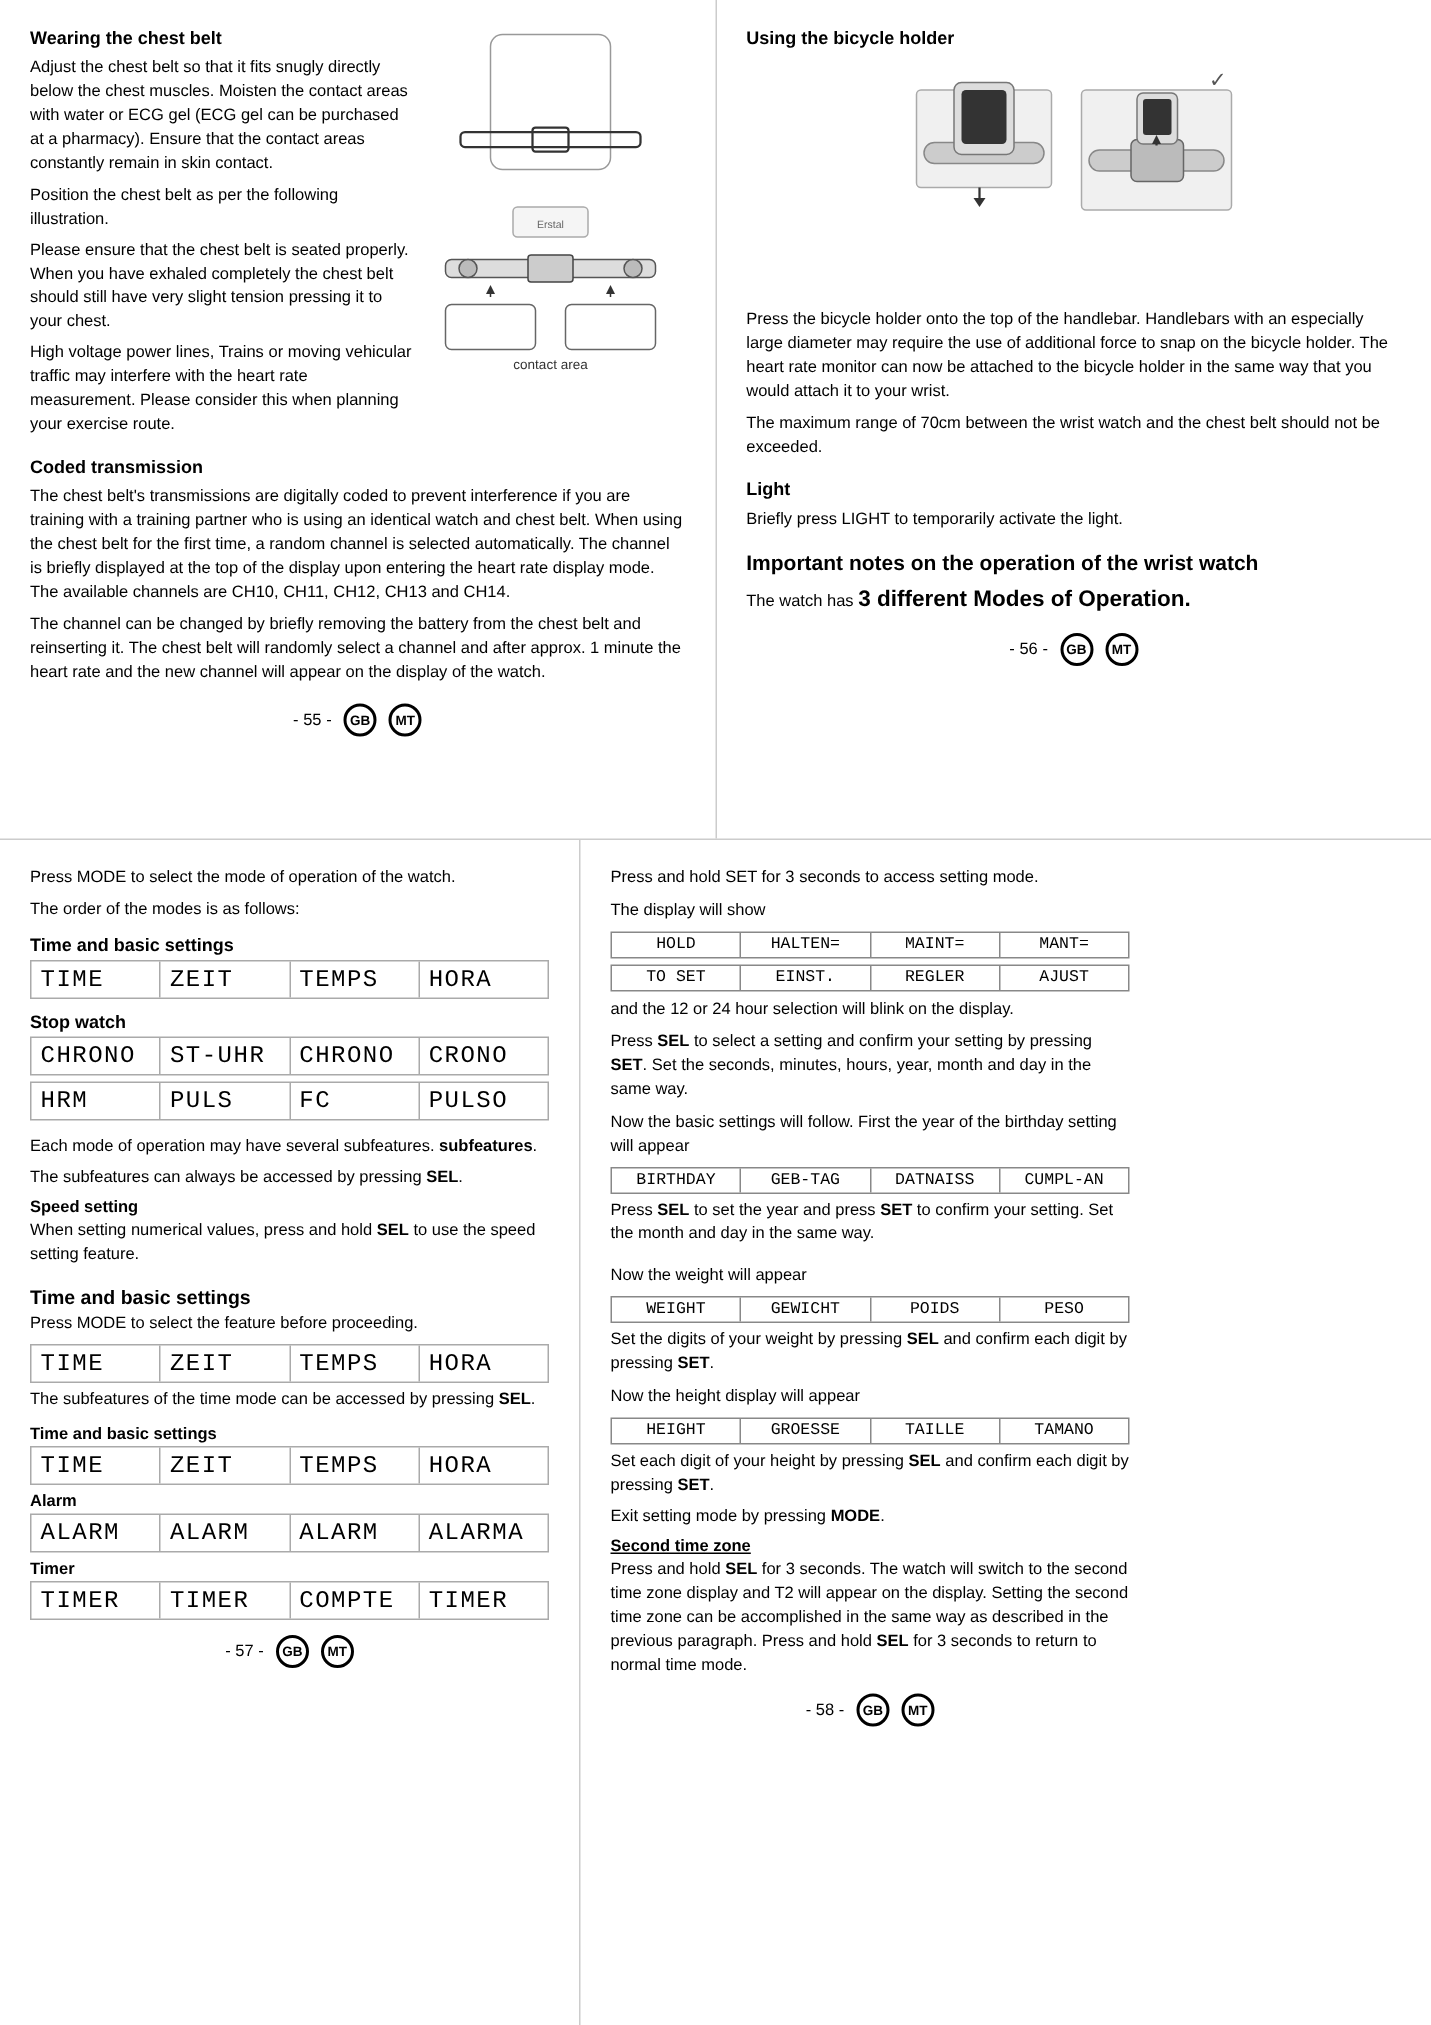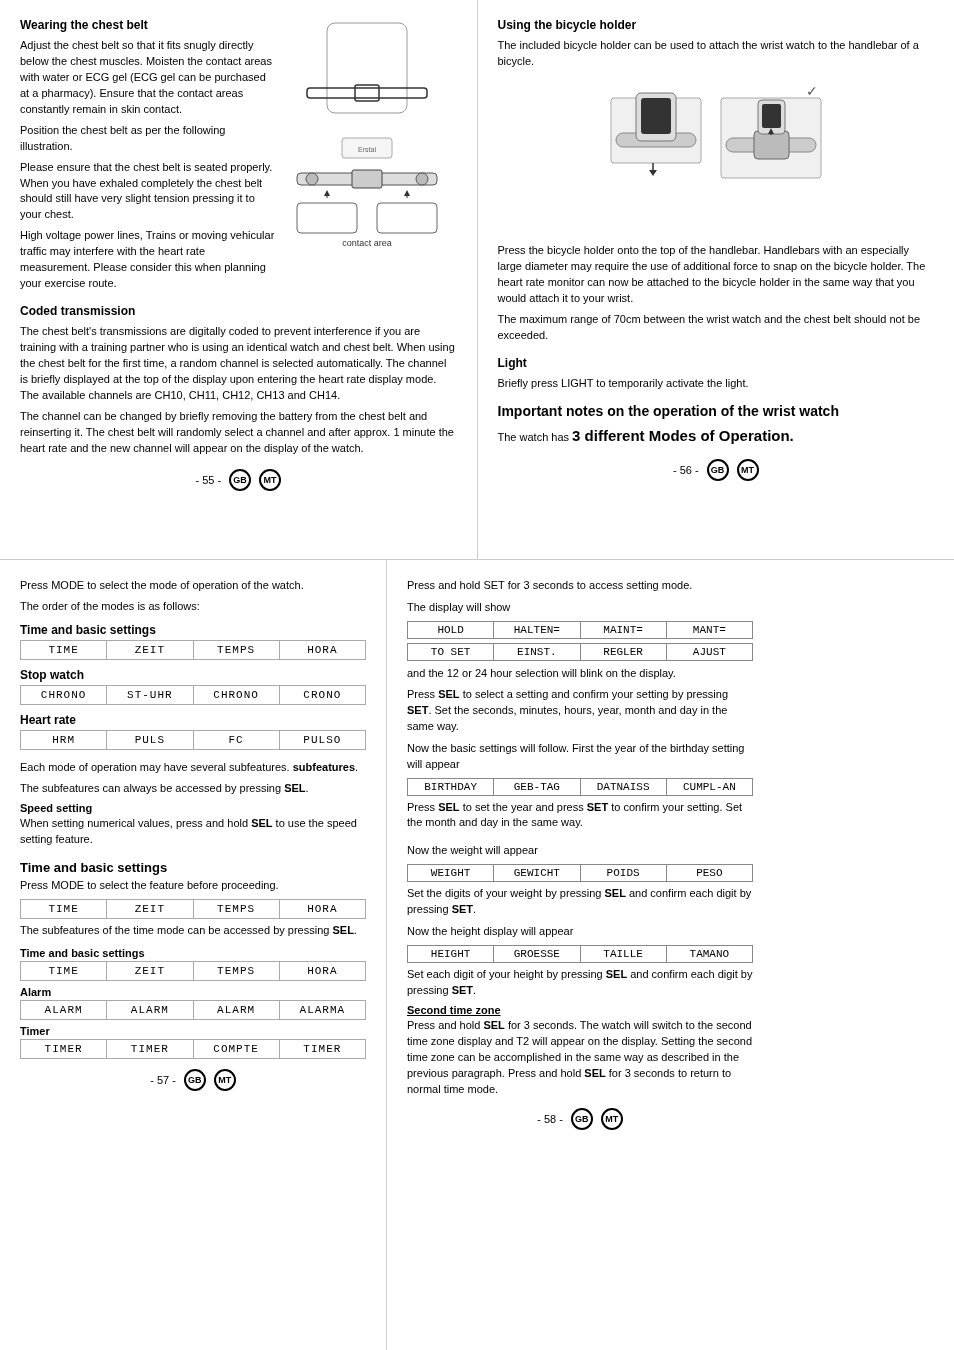--- a/index.html
+++ b/index.html
@@ -73,22 +73,21 @@
     .mode-table {
       display: flex;
       border: 1px solid #aaa;
       margin-bottom: 4px;
     }
     .mode-cell {
       flex: 1;
       border-right: 1px solid #aaa;
       padding: 3px 6px;
       font-family: 'Courier New', monospace;
-      font-size: 11px;
-      text-align: center;
+      font-size: 16px;
       letter-spacing: 1px;
     }
     .mode-cell:last-child {
       border-right: none;
     }
     .section-label {
       font-weight: bold;
       font-size: 12px;
       margin-bottom: 3px;
       margin-top: 8px;
@@ -196,21 +195,20 @@
       <div class="page-num">
         <span>- 55 -</span>
         <span class="badge">GB</span>
         <span class="badge">MT</span>
       </div>
     </div>
 
     <div class="right-page">
       <div class="section">
         <h3>Using the bicycle holder</h3>
-        <p>The included bicycle holder can be used to attach the wrist watch to the handlebar of a bicycle.</p>
 
         <div class="img-area">
           <svg width="220" height="155" viewBox="0 0 220 155">
 
             <rect x="5" y="20" width="90" height="65" rx="3" fill="#f0f0f0" stroke="#aaa" stroke-width="1"></rect>
 
             <rect x="10" y="55" width="80" height="14" rx="7" fill="#ccc" stroke="#888" stroke-width="1"></rect>
 
             <rect x="30" y="15" width="40" height="48" rx="5" fill="#ddd" stroke="#777" stroke-width="1"></rect>
             <rect x="35" y="20" width="30" height="36" rx="3" fill="#333" stroke="none"></rect>
@@ -275,21 +273,20 @@
         </div>
 
         <div class="section-label">Stop watch</div>
         <div class="mode-table">
           <div class="mode-cell">CHRONO</div>
           <div class="mode-cell">ST-UHR</div>
           <div class="mode-cell">CHRONO</div>
           <div class="mode-cell">CRONO</div>
         </div>
 
-        <div class="section-label">Heart rate</div>
         <div class="mode-table">
           <div class="mode-cell">HRM</div>
           <div class="mode-cell">PULS</div>
           <div class="mode-cell">FC</div>
           <div class="mode-cell">PULSO</div>
         </div>
       </div>
 
       <p style="margin-top:10px;">
         <span>Each mode of operation may have several subfeatures.</span>
@@ -380,20 +377,21 @@
       <p>Set the digits of your weight by pressing <b>SEL</b> and confirm each digit by pressing <b>SET</b>.</p>
 
       <p style="margin-top:6px;">Now the height display will appear</p>
       <div class="display-row">
         <div class="display-cell">HEIGHT</div>
         <div class="display-cell">GROESSE</div>
         <div class="display-cell">TAILLE</div>
         <div class="display-cell">TAMANO</div>
       </div>
       <p>Set each digit of your height by pressing <b>SEL</b> and confirm each digit by pressing <b>SET</b>.</p>
+      <p>Exit setting mode by pressing <b>MODE</b>.</p>
 
       <div class="sub-label" style="text-decoration:underline;">Second time zone</div>
       <p>Press and hold <b>SEL</b> for 3 seconds. The watch will switch to the second time zone display and T2 will appear on the display. Setting the second time zone can be accomplished in the same way as described in the previous paragraph. Press and hold <b>SEL</b> for 3 seconds to return to normal time mode.</p>
 
       <div class="page-num">
         <span>- 58 -</span>
         <span class="badge">GB</span>
         <span class="badge">MT</span>
       </div>
     </div>

